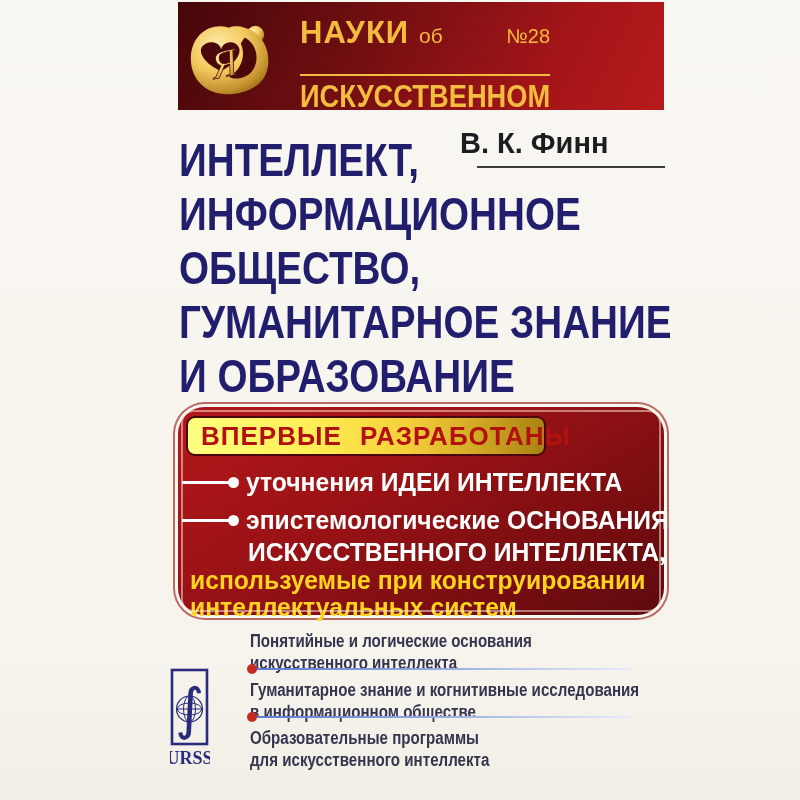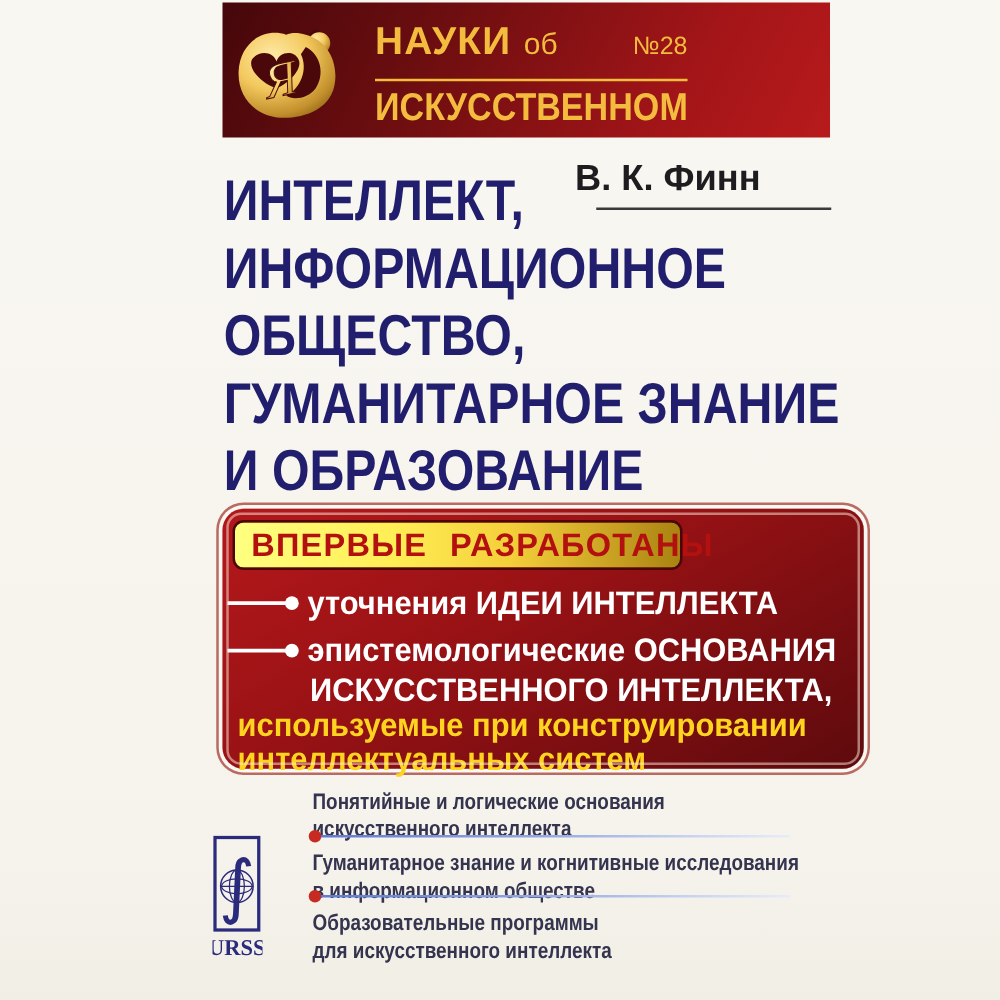--- a/index.html
+++ b/index.html
@@ -4,41 +4,41 @@
 <style>
   html,body{margin:0;padding:0;}
   body{width:800px;height:800px;background:#efece5;font-family:"Liberation Sans",sans-serif;}
   .page{position:relative;width:800px;height:800px;background:linear-gradient(180deg,#f9f7f2 0%,#f6f3ec 85%,#f1eee6 100%);overflow:hidden;}
 
   
   .band{position:absolute;left:178px;top:2px;width:486px;height:108px;
         background:linear-gradient(118deg,#45070a 0%,#6e0e10 35%,#a31518 75%,#b71a1c 100%);}
   .series-logo{position:absolute;left:6px;top:16px;width:90px;height:86px;}
   .series{position:absolute;left:122px;top:13px;width:250px;color:#f3bc3e;}
-  .series-row1{display:flex;align-items:baseline;border-bottom:2px solid #f3bc3e;padding-bottom:12px;text-align:right;}
+  .series-row1{display:flex;align-items:baseline;border-bottom:2px solid #f3bc3e;padding-bottom:23px;text-align:right;}
   .series-w1{font-size:31px;font-weight:bold;letter-spacing:1px;}
-  .series-w2{font-size:24px;margin-left:10px;}
+  .series-w2{font-size:21px;margin-left:10px;}
   .series-issue{font-size:20px;font-weight:normal;margin-left:auto;}
   .series-row2{font-size:31px;font-weight:bold;margin-top:3px;white-space:nowrap;
                transform:scaleX(0.88);transform-origin:left top;}
 
   
   .author{position:absolute;left:460px;top:127px;width:210px;text-align:left;
           font-size:29px;font-weight:bold;color:#1d1d20;}
   .author-rule{position:absolute;left:477px;top:166px;width:188px;height:2px;background:#3a3a3a;}
 
   
   .title{position:absolute;left:179px;top:133px;color:#221e6e;font-weight:bold;
          font-size:46px;line-height:54px;white-space:nowrap;
          transform:scaleX(0.84);transform-origin:left top;letter-spacing:0;}
 
   
-  .promo{position:absolute;left:178px;top:407px;width:486px;height:208px;border-radius:17px;
+  .promo{position:absolute;left:178px;top:407px;width:486px;height:208px;border-radius:27px;
          background:linear-gradient(150deg,#b0171a 8%,#9a1215 40%,#7c0e11 70%,#5d0a0d 100%);
-         box-shadow:0 0 0 3px #f9f7f2,0 0 0 5px #b96a62;padding-left:27px;}
+         box-shadow:0 0 0 3px #f9f7f2,0 0 0 5px #b96a62;}
   .promo::after{content:'';position:absolute;inset:3px;border:2px solid rgba(255,240,224,0.5);
                 border-radius:12px;pointer-events:none;}
   .banner{position:absolute;left:8px;top:9px;width:360px;height:40px;border-radius:9px;
           background:linear-gradient(90deg,#ffff80 0%,#ffee55 35%,#f4cf3a 62%,#c9a122 85%,#a98211 100%);
           border:2px solid #4a0608;box-sizing:border-box;
           color:#b31010;font-weight:bold;font-size:26px;line-height:36px;
           padding-left:13px;letter-spacing:1px;word-spacing:10px;white-space:nowrap;}
   .bullet-row{position:absolute;left:4px;display:flex;align-items:center;height:30px;}
   .arrow{position:relative;width:48px;height:3px;background:#ffffff;margin-right:16px;flex:none;}
   .arrow::after{content:'';position:absolute;right:-9px;top:-4px;width:11px;height:11px;

